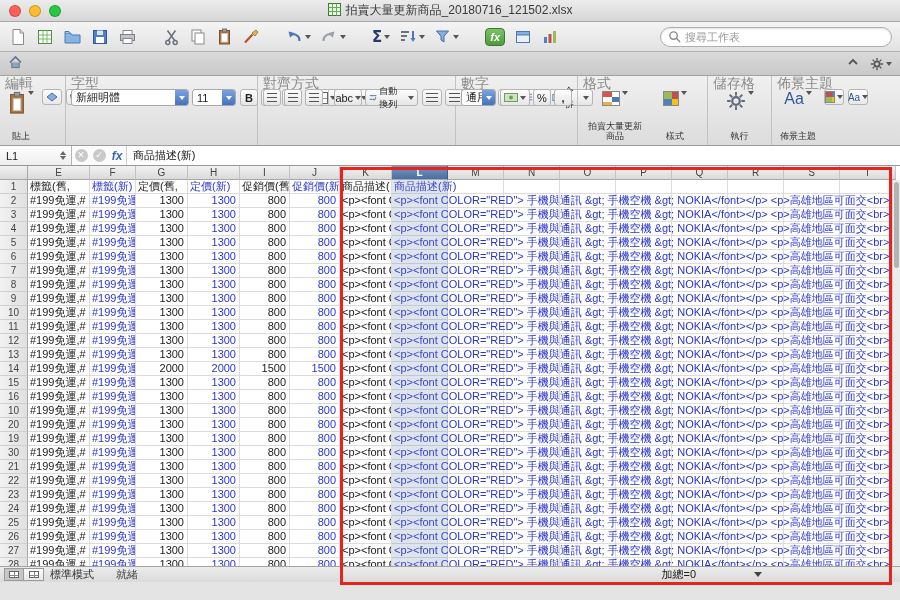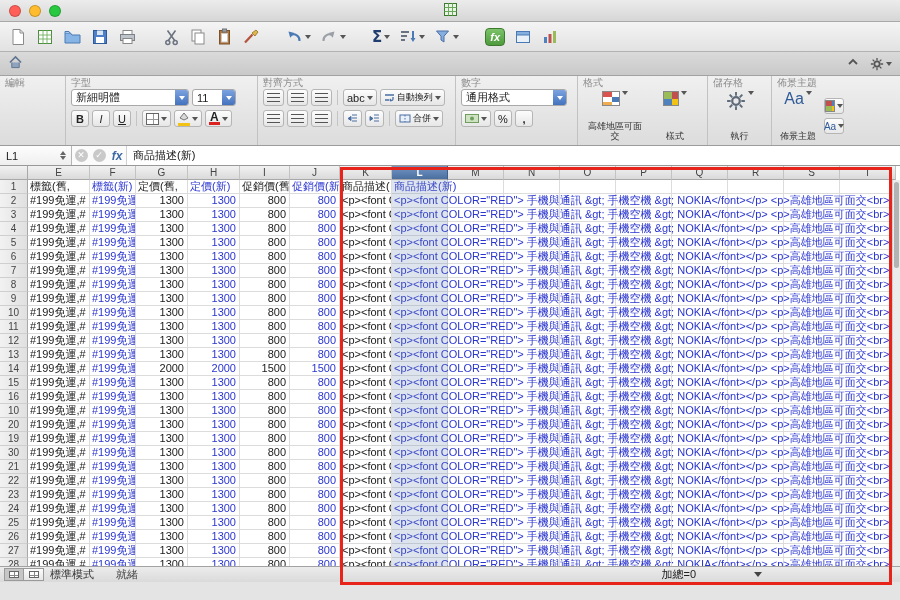--- a/index.html
+++ b/index.html
@@ -29,23 +29,23 @@
   
   .tabrow{height:24px;background:linear-gradient(#dadada,#c9c9c9);border-bottom:1px solid #a2a2a2;display:flex;align-items:flex-end;padding:0 6px;position:relative}
   .home-icon{margin:0 4px 3px 2px}
   .rtab{font-size:12px;color:#333;padding:3px 11px 4px;border-radius:4px 4px 0 0;margin-right:1px;cursor:default}
   .rtab.active{background:linear-gradient(#fbfbfb,#e6e6e6);border:1px solid #9e9e9e;border-bottom:none;font-weight:bold;color:#222}
   .tabrow-right{position:absolute;right:8px;top:4px;display:flex;align-items:center;gap:10px}
 
   
   .ribbon{height:70px;background:linear-gradient(#f0f0f0,#dcdcdc);border-bottom:1px solid #9c9c9c;display:flex}
   .rgroup{border-right:1px solid #c2c2c2;padding:1px 5px 2px;display:flex;flex-direction:column;flex:0 0 auto}
-  .glabel{font-size:10px;color:#8a8a8a;height:12px;line-height:12px}
+  .glabel{font-size:14px;color:#8a8a8a;height:12px;line-height:12px}
   .gcontent{display:flex;gap:5px;flex:1}
-  .gcol{display:flex;flex-direction:column;gap:3px;justify-content:flex-start}
+  .gcol{display:flex;flex-direction:row;gap:3px;justify-content:flex-start}
   .grow-ctr{display:flex;gap:3px;align-items:center}
   .bigbtn{display:flex;flex-direction:column;align-items:center;justify-content:space-between;padding:2px 3px;border-radius:3px;cursor:default}
   .biglabel{font-size:9px;color:#333;text-align:center;line-height:10px}
   .minibtn{width:20px;height:16px;border:1px solid #b5b5b5;border-radius:3px;background:linear-gradient(#fdfdfd,#e8e8e8);display:flex;align-items:center;justify-content:center;font-size:10px}
   .combo{height:17px;background:#fff;border:1px solid #a9a9a9;border-radius:3px;display:flex;align-items:center;overflow:hidden}
   .combo .cval{flex:1;font-size:11px;padding:0 4px;white-space:nowrap;overflow:hidden}
   .combo .cdd{width:13px;height:100%;background:linear-gradient(#7ca3e0,#4372bd);display:flex;align-items:center;justify-content:center}
   .combo .cdd i{width:0;height:0;border-left:3px solid transparent;border-right:3px solid transparent;border-top:4px solid #fff}
   .fmtbtn{min-width:18px;height:17px;border:1px solid #b5b5b5;border-radius:3px;background:linear-gradient(#fdfdfd,#e6e6e6);display:flex;align-items:center;justify-content:center;font-size:11px;padding:0 3px}
   .fmtbtn b{font-size:11px}
@@ -134,20 +134,21 @@
       <span class="light yellow"></span>
       <span class="light green"></span>
     </div>
     <div class="title-wrap">
       <span>
         <svg width="13" height="13" viewBox="0 0 13 13">
             <rect x="0.5" y="0.5" width="12" height="12" fill="#e9f3e6" stroke="#3c7a2e"></rect>
             <path d="M0.5 4.5h12M0.5 8.5h12M4.5 0.5v12M8.5 0.5v12" stroke="#6aa85a" stroke-width="1"></path>
           </svg>
       </span>
+      <span class="title-text">拍賣大量更新商品_20180716_121502.xlsx</span>
     </div>
   </div>
 
   <div class="toolbar">
     <span class="tbtn">
         <svg width="18" height="18" viewBox="0 0 18 18">
           <path d="M4 1.5h7l3.5 3.5v11.5H4z" fill="#fff" stroke="#8a8a8a"></path>
           <path d="M11 1.5v3.5h3.5" fill="none" stroke="#8a8a8a"></path>
         </svg>
       </span>
@@ -250,20 +251,27 @@
           <rect x="2.5" y="3.5" width="13" height="3.5" fill="#86aede" stroke="#4a7ab5"></rect>
         </svg>
       </span>
     <span class="tbtn">
         <svg width="18" height="17" viewBox="0 0 18 17">
           <rect x="3" y="9" width="3" height="6" fill="#4f81bd"></rect>
           <rect x="7.5" y="6" width="3" height="9" fill="#c0504d"></rect>
           <rect x="12" y="3" width="3" height="12" fill="#9bbb59"></rect>
         </svg>
       </span>
+    <div class="searchbox">
+      <svg width="13" height="13" viewBox="0 0 14 14">
+          <circle cx="6" cy="6" r="4" fill="none" stroke="#8a8a8a" stroke-width="1.5"></circle>
+          <path d="M9 9 L13 13" stroke="#8a8a8a" stroke-width="1.5"></path>
+        </svg>
+      <input type="text" placeholder="搜尋工作表" style="">
+    </div>
   </div>
 
   <div class="tabrow">
     <span class="home-icon"><svg width="15" height="14" viewBox="0 0 16 15">
           <path d="M2 8 L8 2 L14 8" fill="none" stroke="#5f738f" stroke-width="1.6"></path>
           <path d="M4 8v5.5h8V8" fill="#8fa3bd" stroke="#5f738f"></path>
         </svg></span>
     <div class="tabrow-right">
       <span><svg width="14" height="12" viewBox="0 0 14 12">
             <path d="M3 8 L7 4 L11 8" fill="none" stroke="#555" stroke-width="1.8"></path>
@@ -275,20 +283,45 @@
           </svg>
           <span class="caret"></span>
         </span>
     </div>
   </div>
 
   <div class="ribbon">
 
     <div class="rgroup" style="width:66px">
       <div class="glabel">編輯</div>
+      <div class="gcontent">
+        <div class="bigbtn">
+          <span style="display:flex;align-items:flex-start">
+            <svg width="18" height="24" viewBox="0 0 17 22">
+                <rect x="2.5" y="3" width="12" height="17.5" fill="#b0763c" stroke="#7d5228"></rect>
+                <rect x="6" y="1" width="5" height="3.5" fill="#9aa0a6" stroke="#6c7176"></rect>
+                <rect x="5" y="7" width="7" height="11" fill="#fff" stroke="#c9c9c9"></rect>
+              </svg>
+            <span class="caret"></span>
+          </span>
+          <span class="biglabel">貼上</span>
+        </div>
+        <div class="gcol" style="justify-content:center;gap:4px">
+          <span class="minibtn">
+              <svg width="12" height="10" viewBox="0 0 12 10">
+                <path d="M1 5 L6 1 L11 5 L6 9z" fill="#86aede" stroke="#4a6fa5"></path>
+              </svg>
+            </span>
+          <span class="minibtn">
+              <svg width="12" height="10" viewBox="0 0 12 10">
+                <rect x="1" y="2" width="7" height="6" fill="#f6c7c4" stroke="#b3543c" transform="rotate(-15 4 5)"></rect>
+              </svg>
+            </span>
+        </div>
+      </div>
     </div>
 
     <div class="rgroup" style="width:192px">
       <div class="glabel">字型</div>
       <div class="gcol" style="gap:4px">
         <div class="grow-ctr">
           <div class="combo" style="width:118px">
             <span class="cval">新細明體</span>
               <span class="cdd">
                 <i></i>
@@ -419,21 +452,21 @@
     </div>
 
     <div class="rgroup" style="width:130px">
       <div class="glabel">格式</div>
       <div class="gcontent">
         <div class="bigbtn" style="width:64px">
           <span style="display:flex;align-items:flex-start">
               <span class="cf-icon"></span>
               <span class="caret"></span>
             </span>
-          <span class="biglabel">高雄地區可面交</span>
+          <span class="biglabel">拍賣大量更新商品</span>
         </div>
         <div class="bigbtn" style="width:46px">
           <span style="display:flex;align-items:flex-start">
               <span class="styles-icon"></span>
               <span class="caret"></span>
             </span>
           <span class="biglabel">樣式</span>
         </div>
       </div>
     </div>

